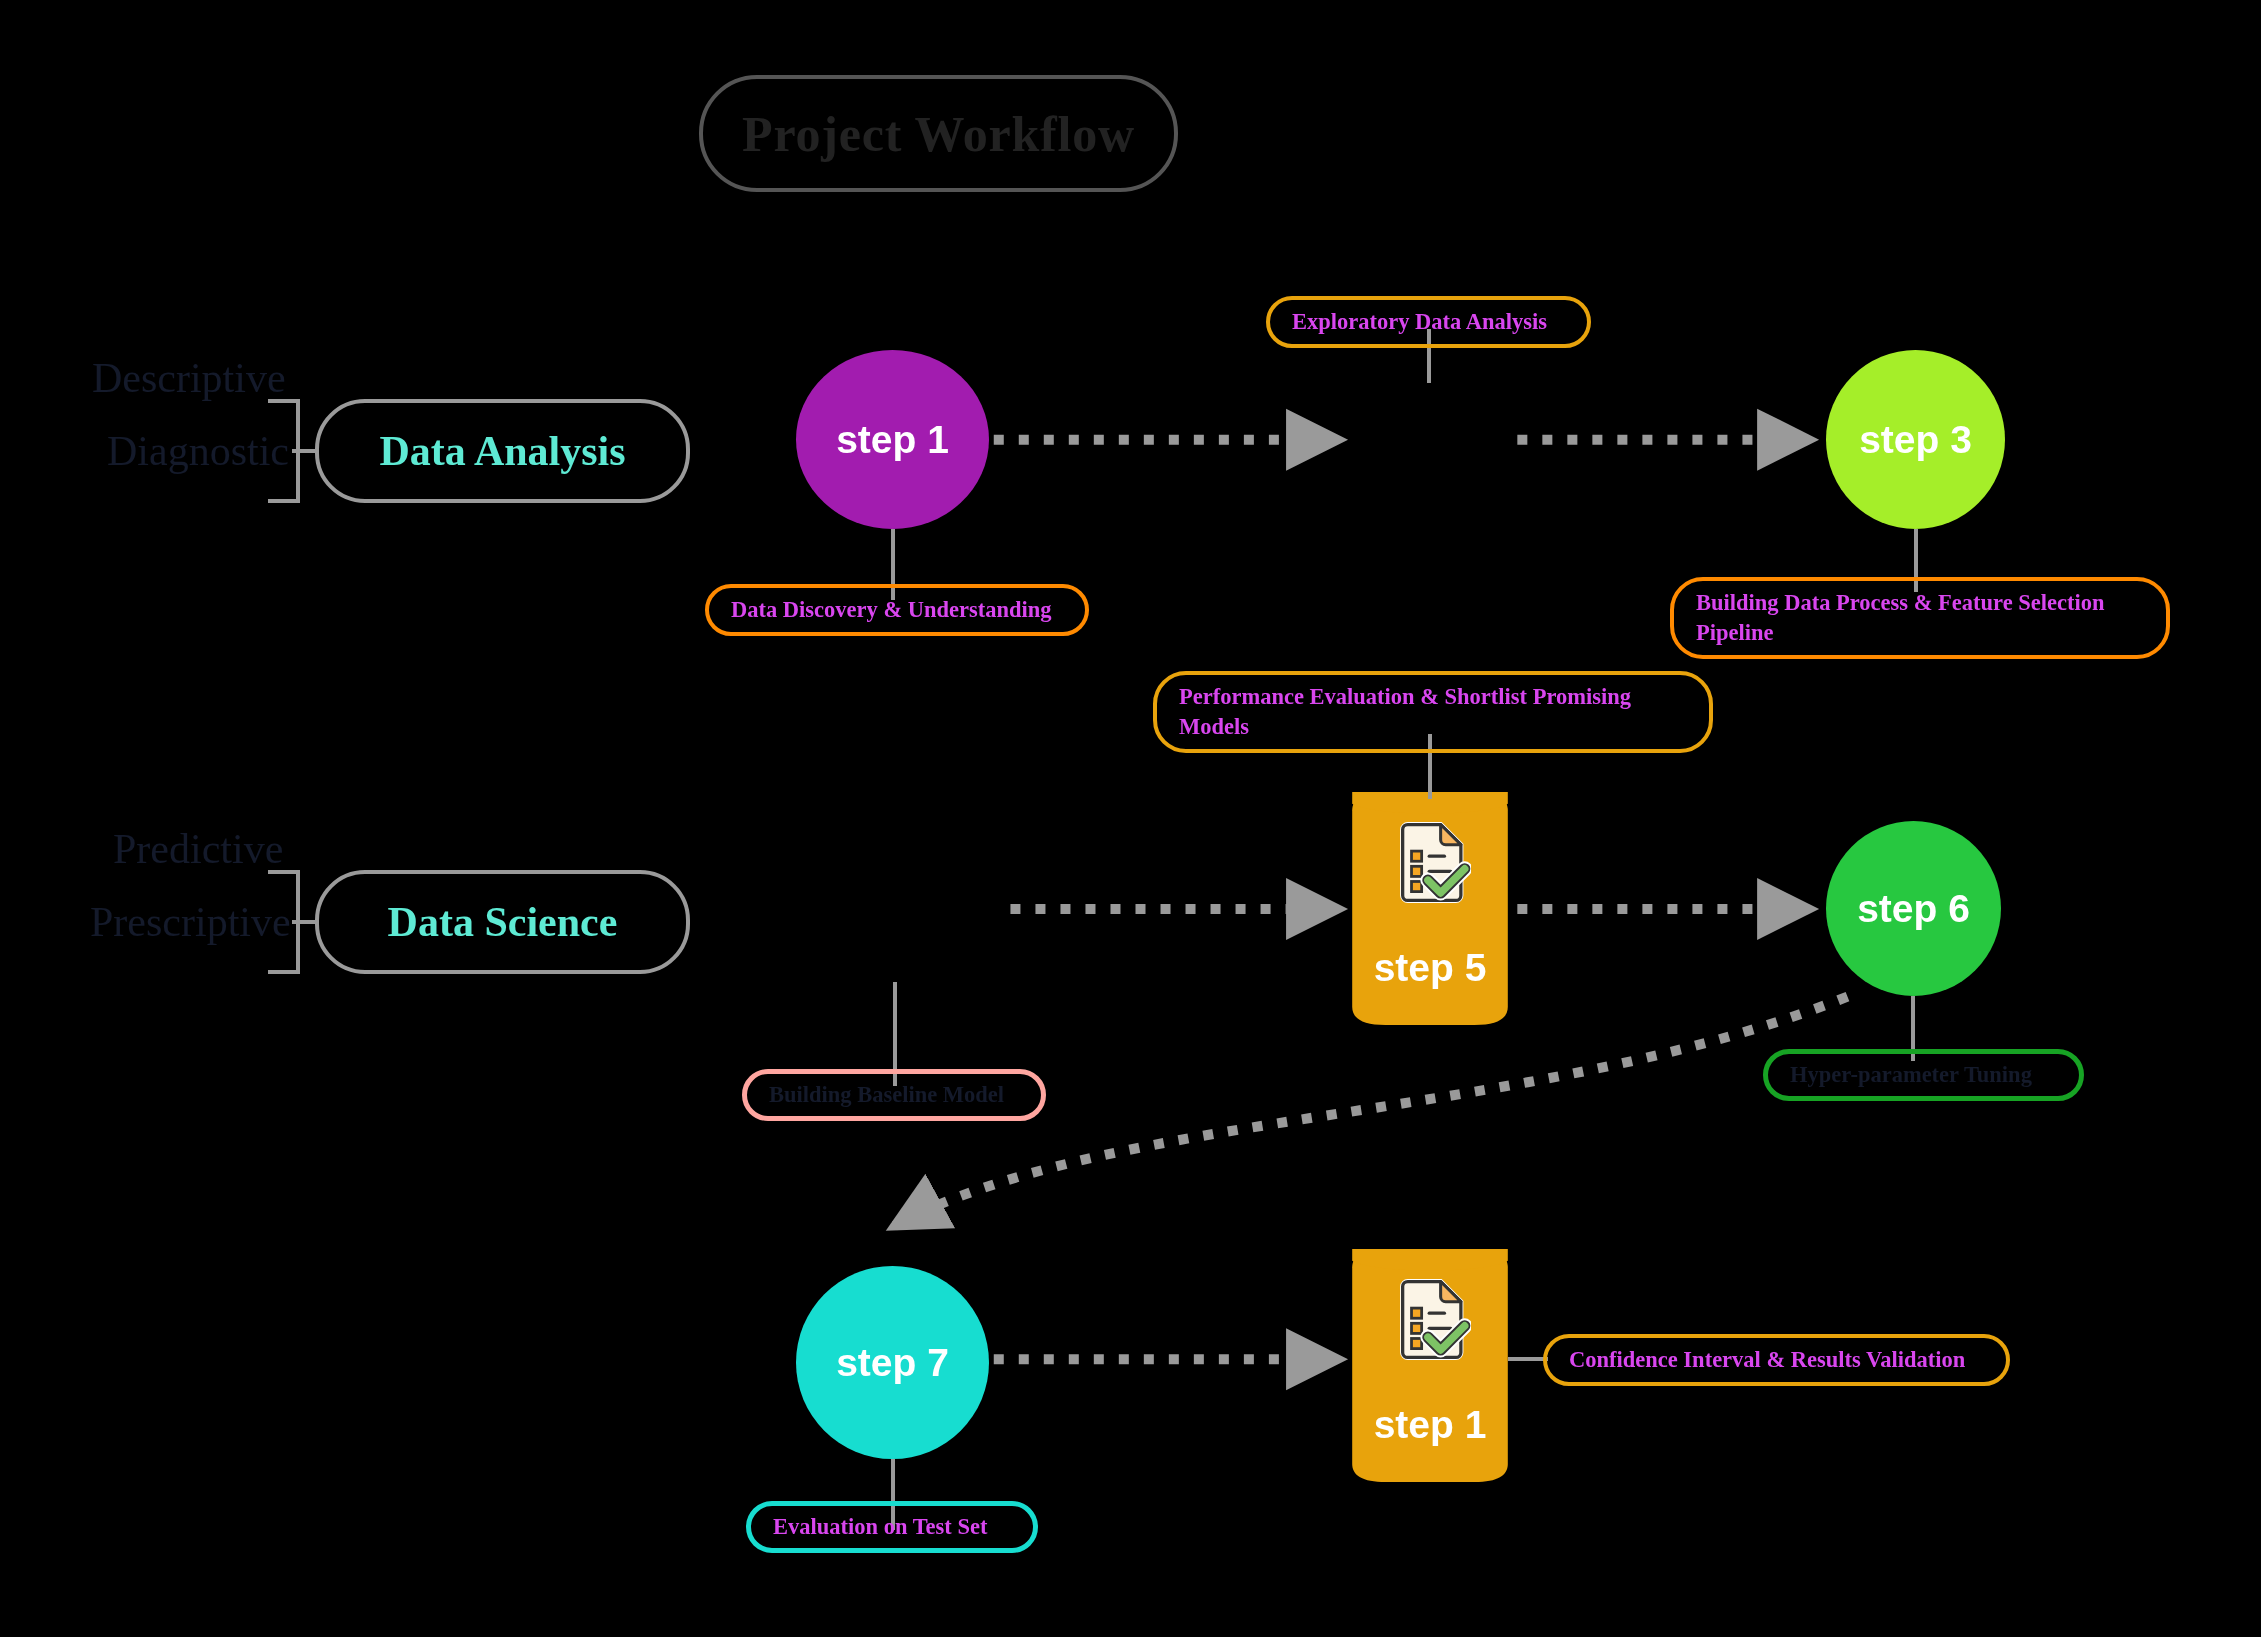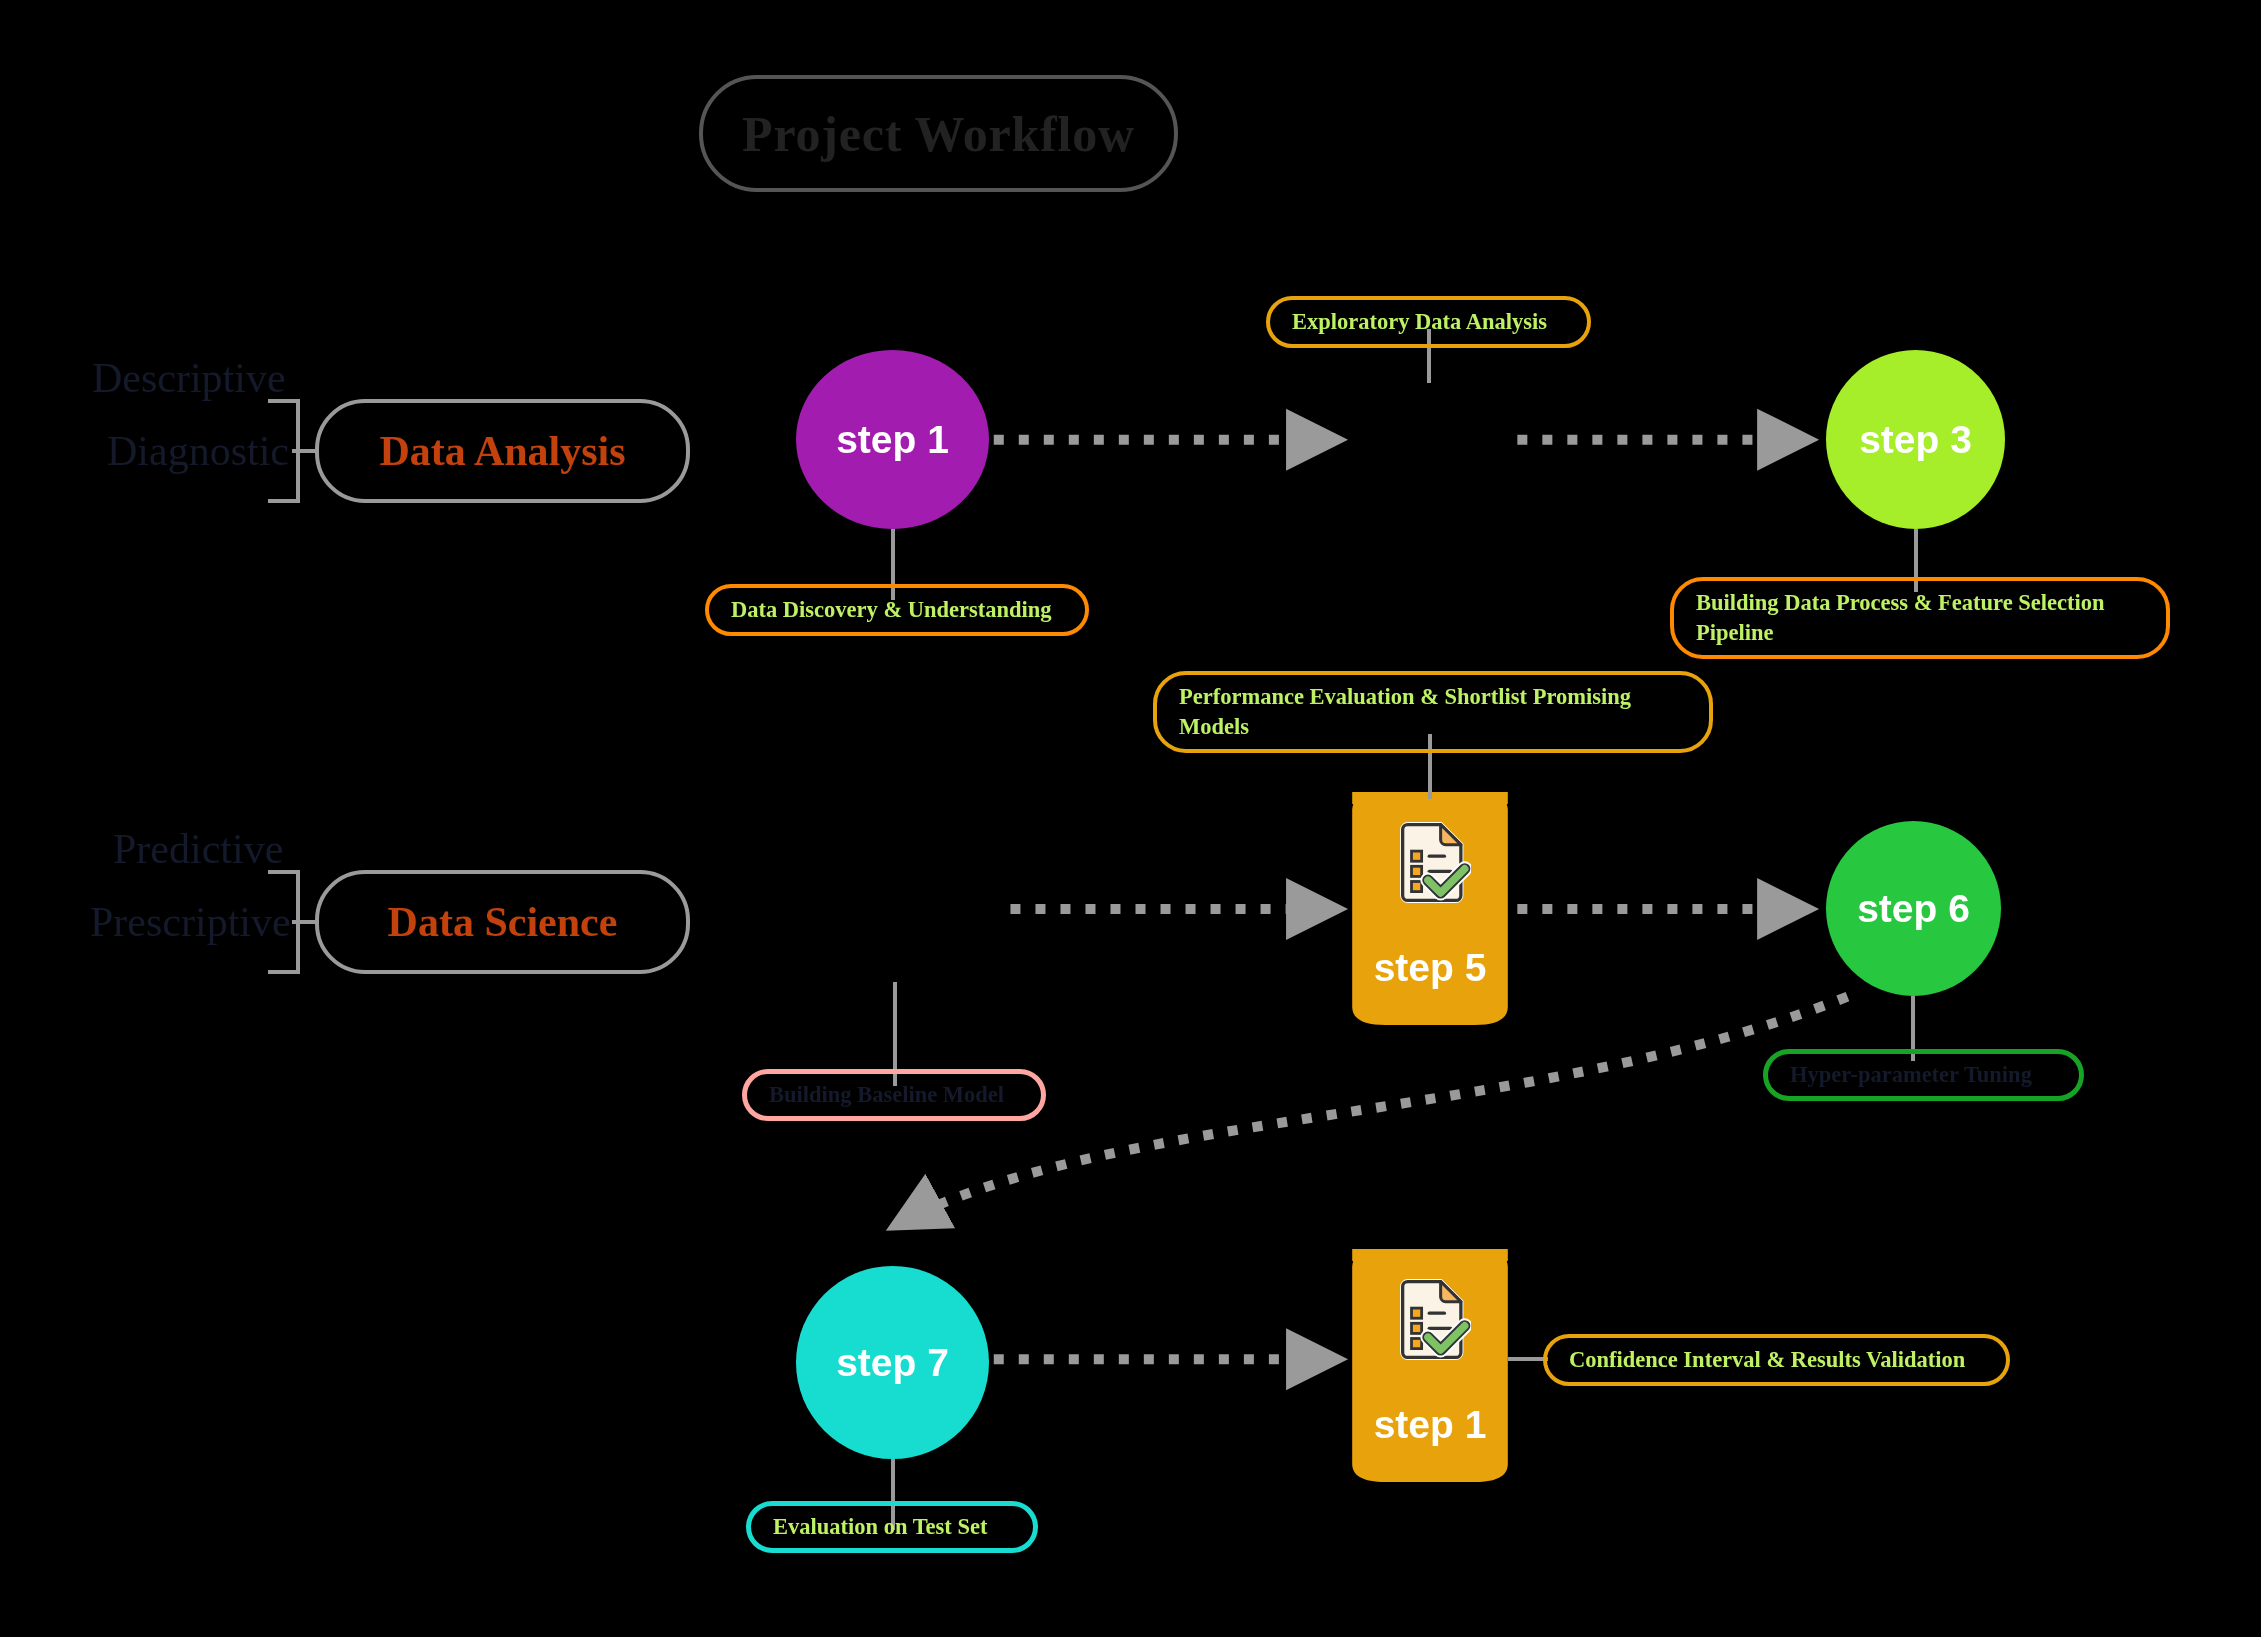--- a/index.html
+++ b/index.html
@@ -48,21 +48,21 @@
     border: 4.2px solid #9a9a9a;
     border-radius: 50px;
     display: flex; align-items: center; justify-content: center;
     box-sizing: border-box;
     width: 375px; height: 104px;
   }
   .group-text {
     font-family: "Liberation Serif", serif;
     font-weight: bold;
     font-size: 42px;
-    color: #c2410c;
+    color: #5eead4;
     white-space: nowrap;
   }
   .bracket {
     border: 4.2px solid #9a9a9a;
     border-left: none;
     box-sizing: border-box;
     width: 32px;
   }
   .bracket-stem {
     background: #9a9a9a;
@@ -99,21 +99,21 @@
     border-radius: 33px;
     border-style: solid;
     box-sizing: border-box;
     display: flex; align-items: center;
     padding: 8.3px 22px;
   }
   .pill-text {
     font-family: "Liberation Serif", serif;
     font-weight: bold;
     font-size: 22.5px;
-    color: #bef264;
+    color: #d946ef;
     line-height: 1.32;
   }
   .pill-text.dark { color: #141a2b; }
 
   
   .stem { background: #9a9a9a; width: 4.2px; }
   .stem-h { background: #9a9a9a; height: 4.2px; }
 
   
   svg.flowlayer {

